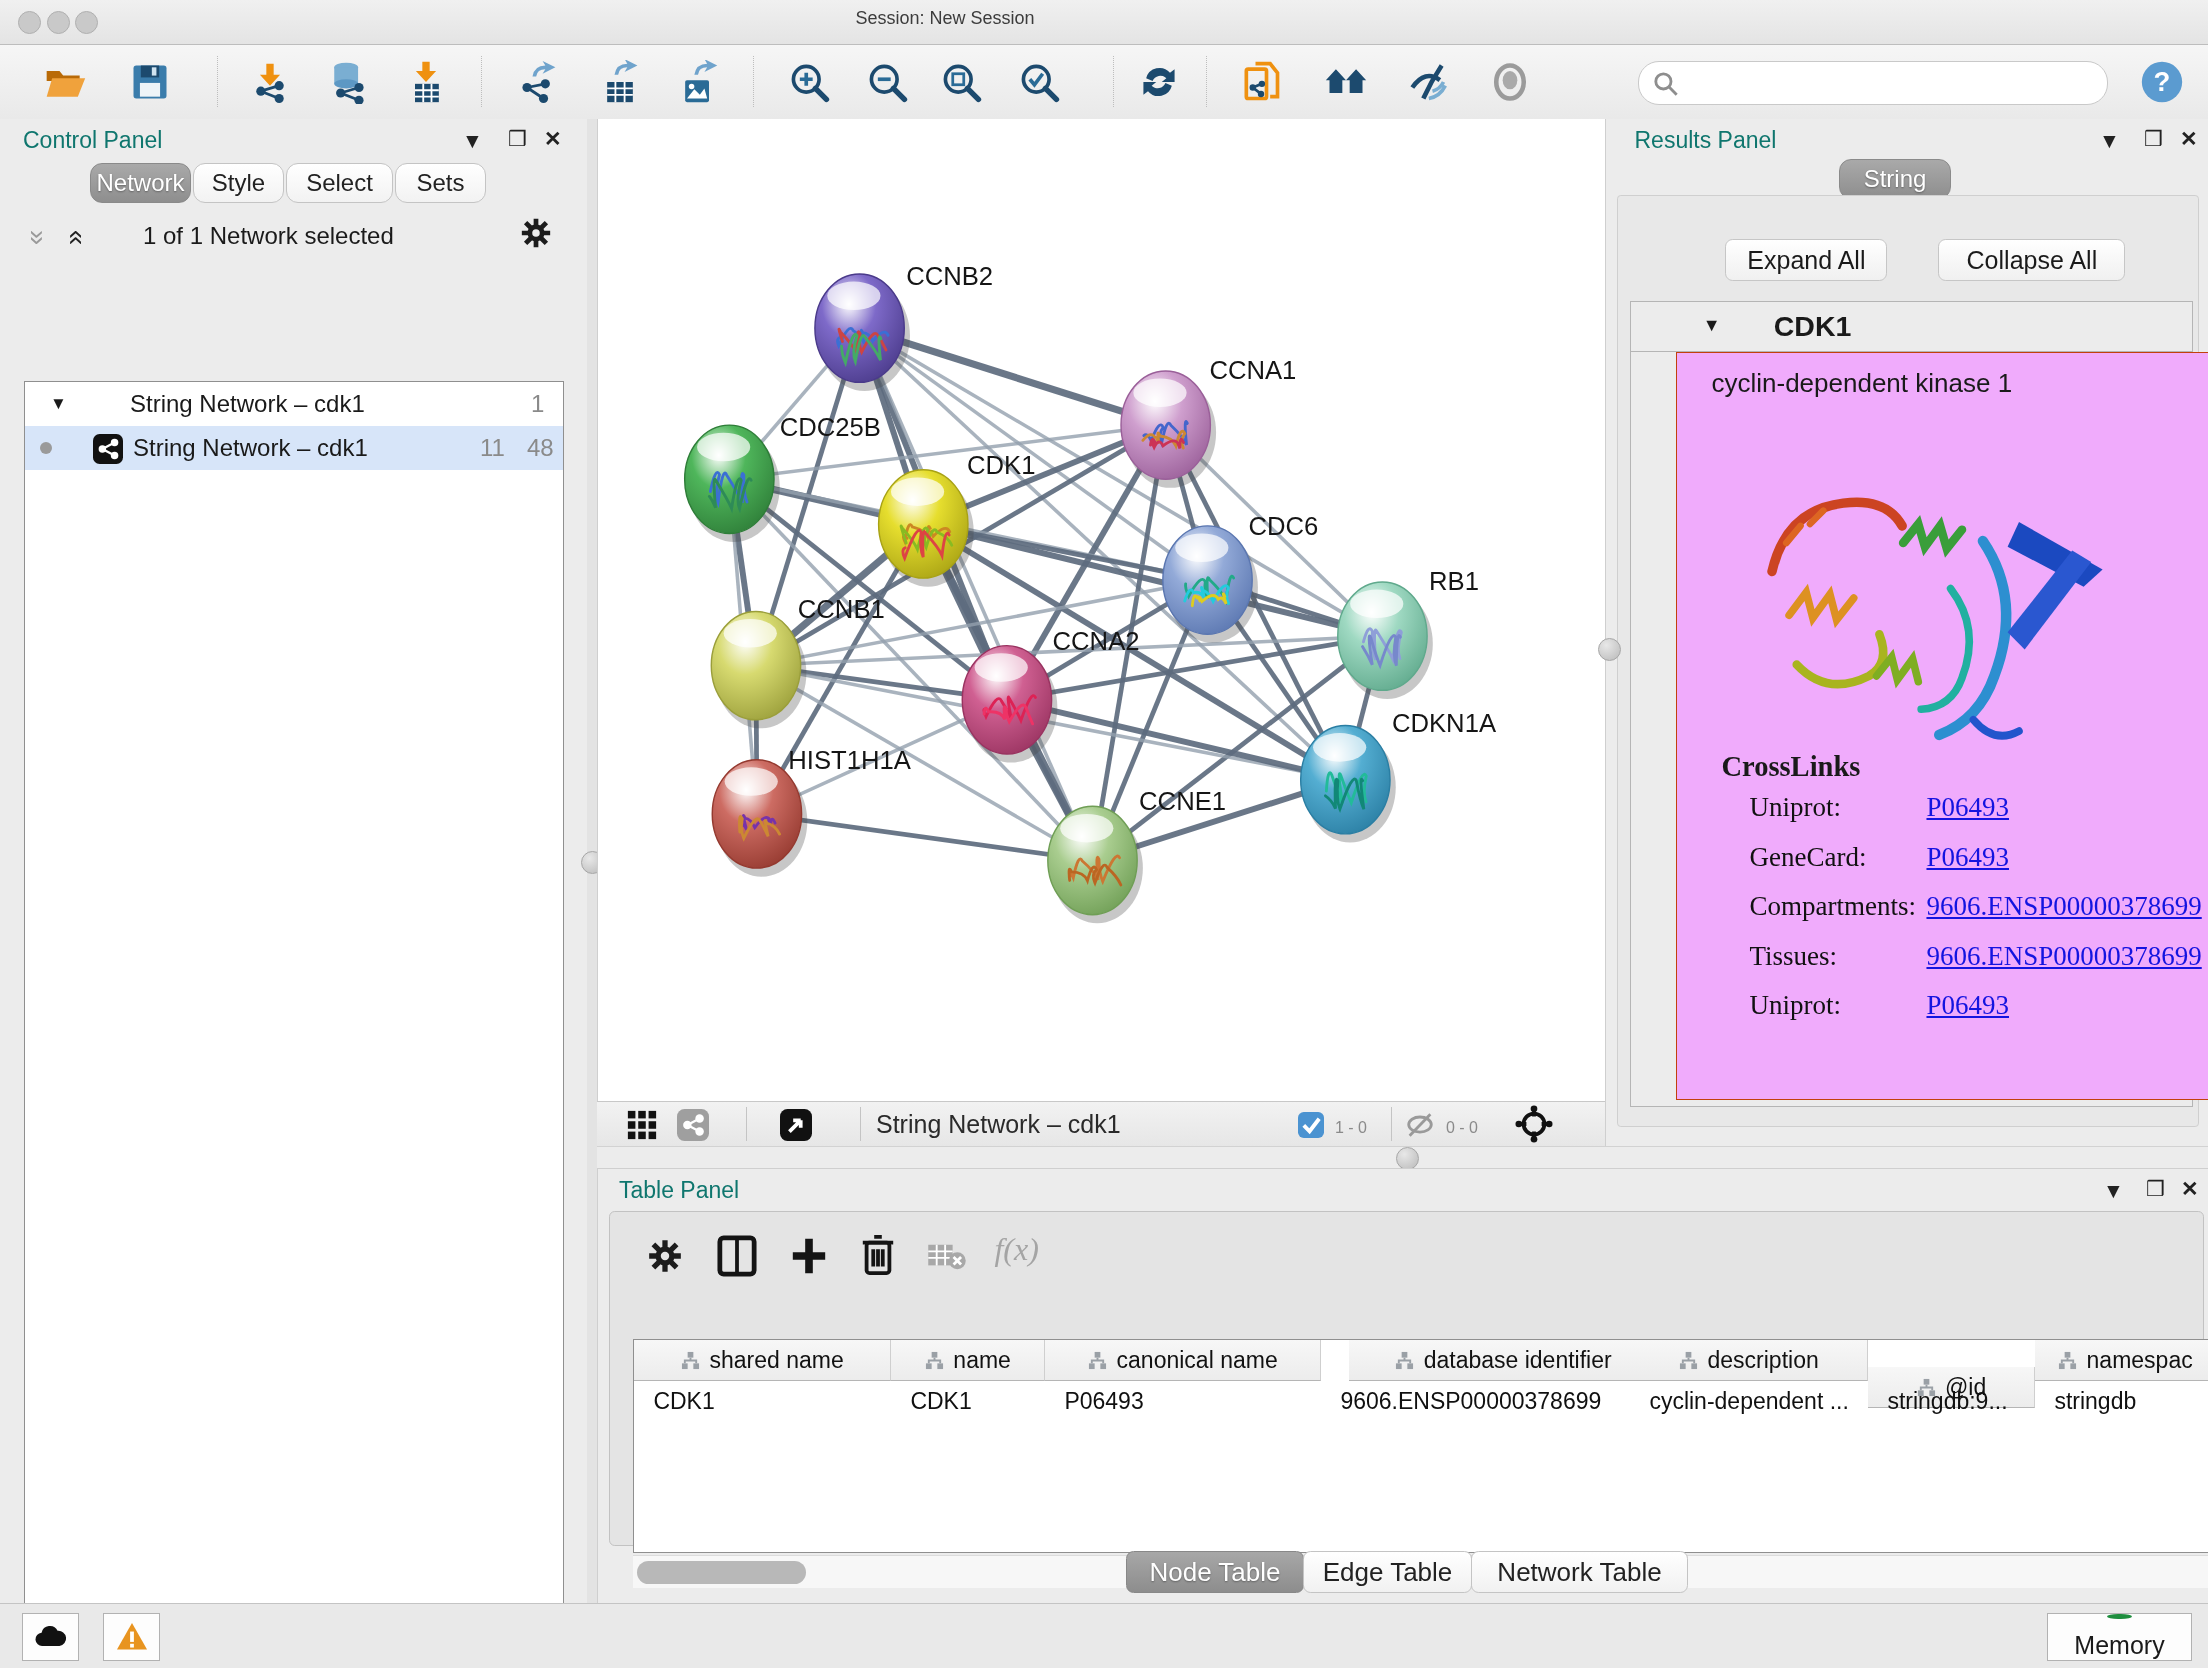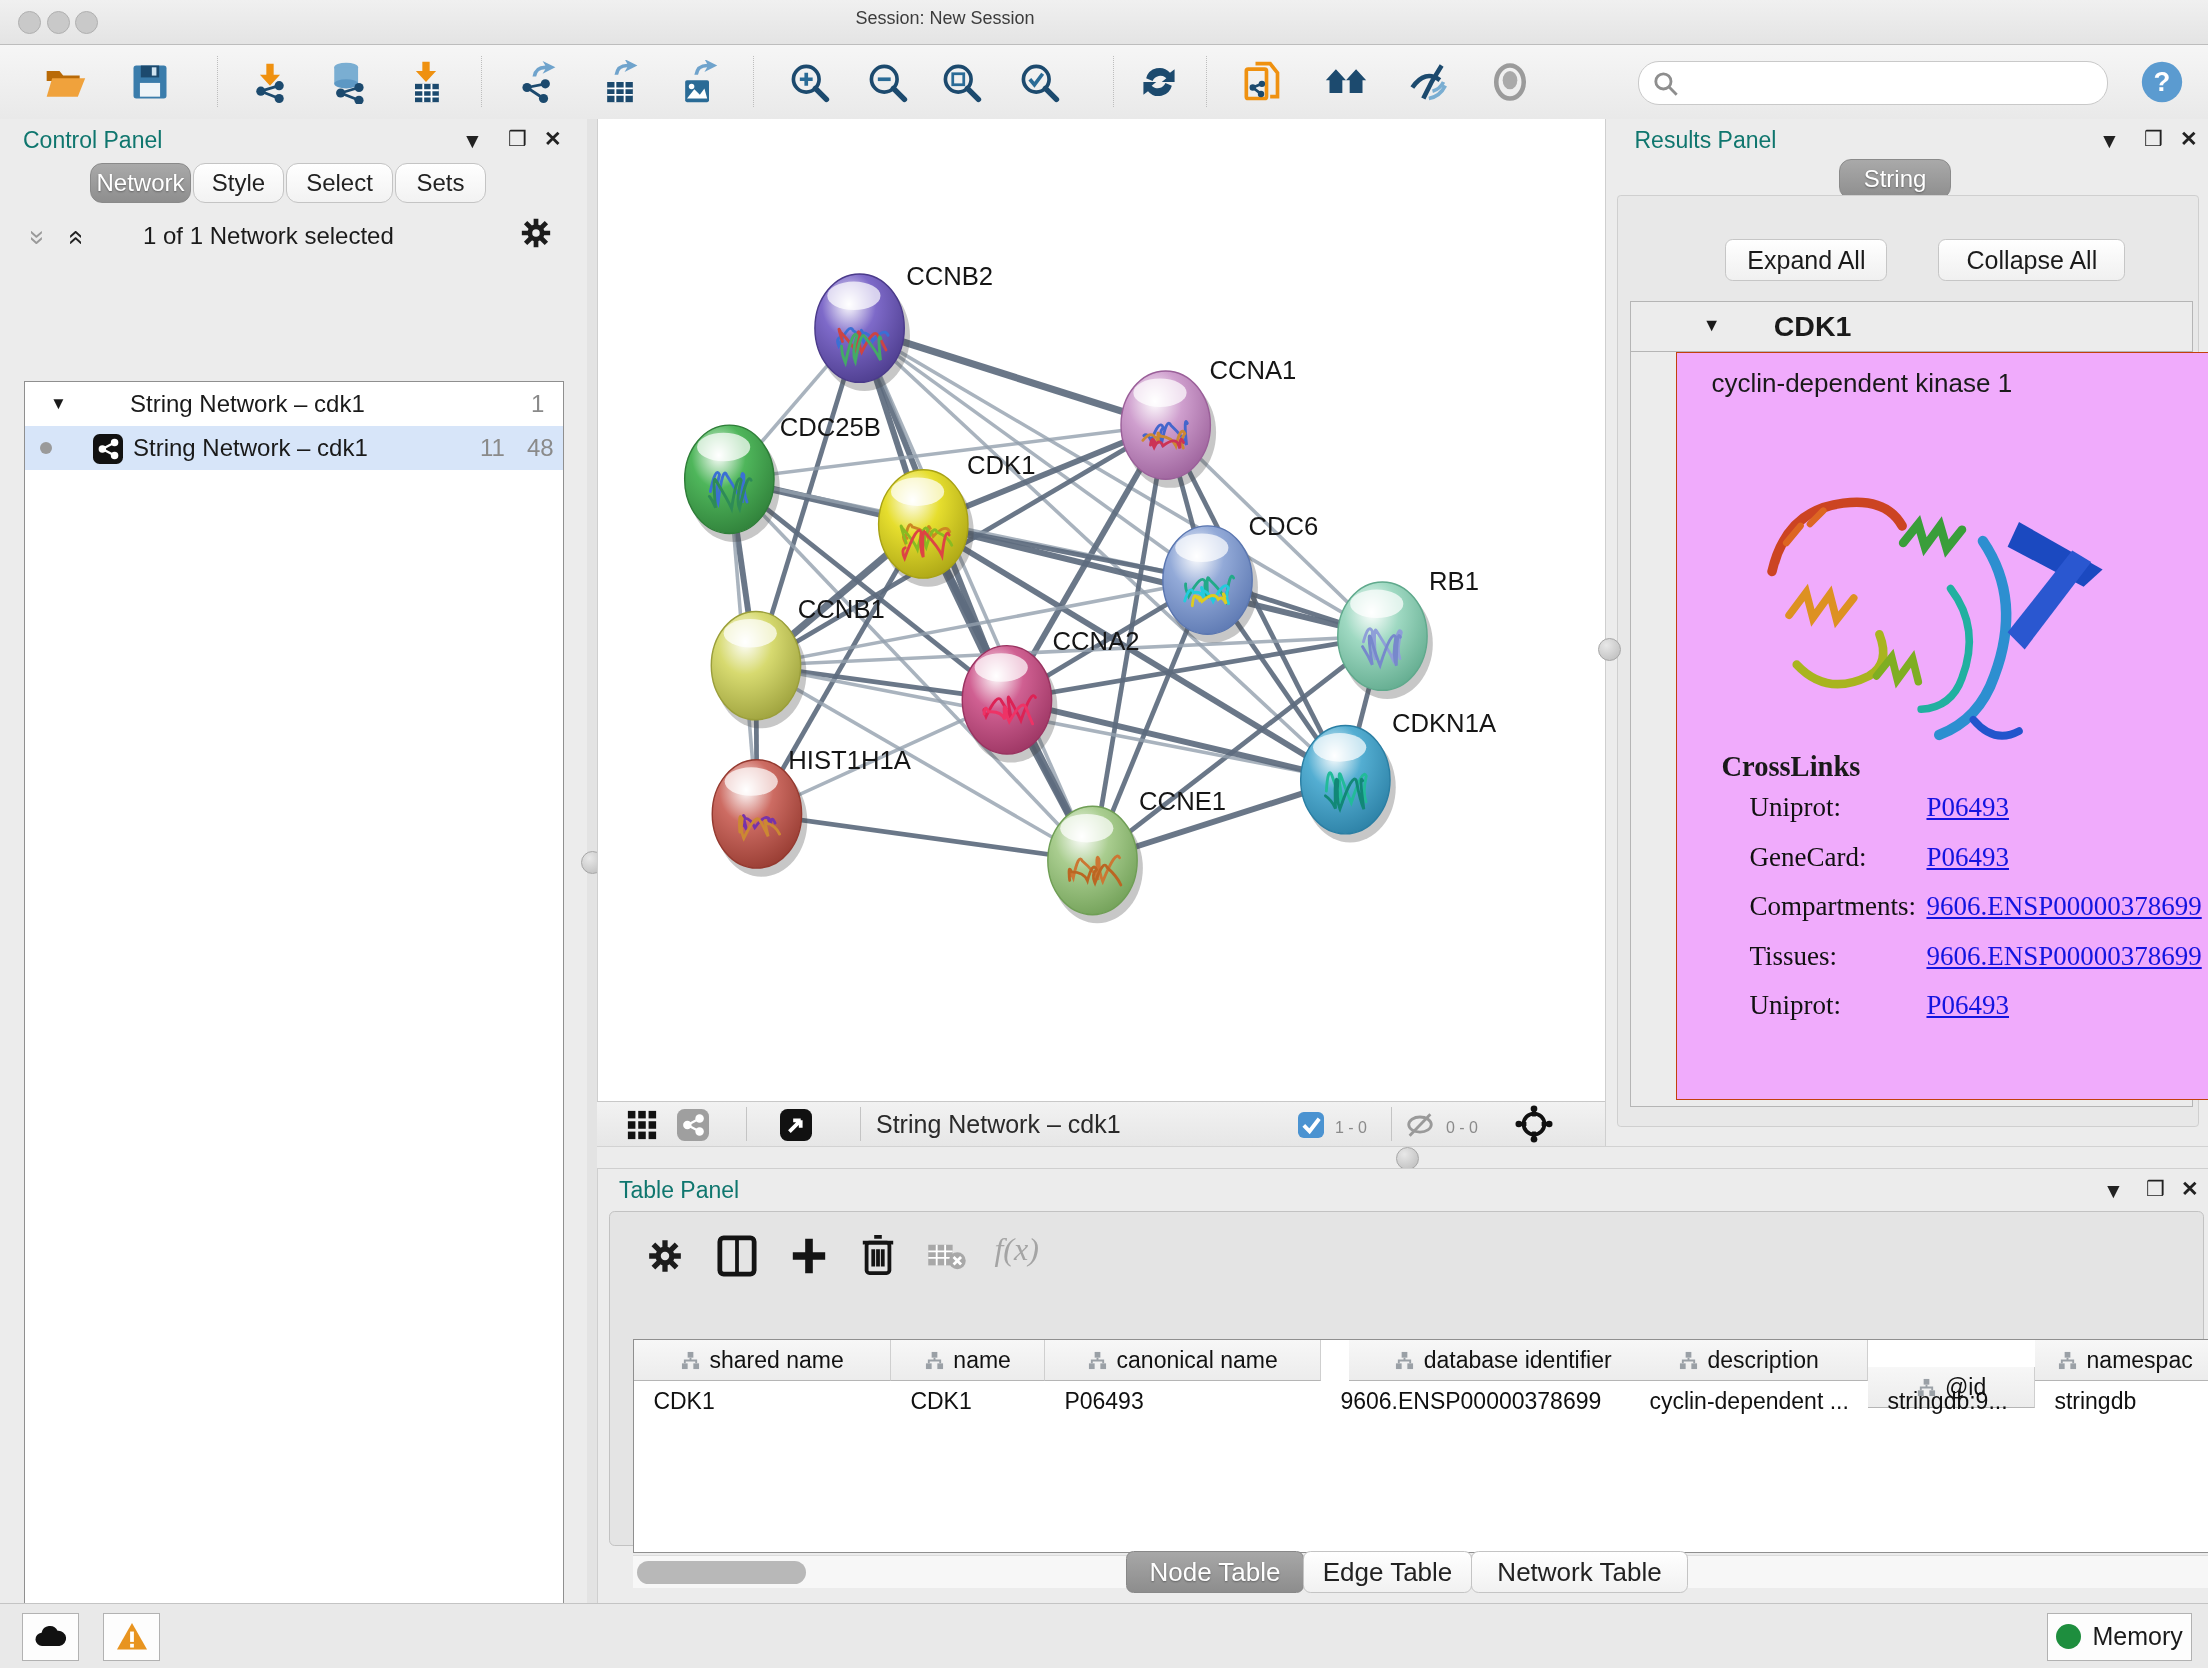--- a/index.html
+++ b/index.html
@@ -67,21 +67,21 @@
   #hscroll{left:23px;top:343px;width:1582px;height:32px;background:#f7f7f7;border-top:1px solid #dcdcdc;}
   #hthumb{left:3.8px;top:4.8px;width:169px;height:23px;border-radius:11.4px;background:#b8b8b8;}
   .bottomtab{height:40px;border:1px solid #c4c4c4;background:linear-gradient(#ffffff,#f1f1f1);border-radius:7.6px;
              font-size:26px;line-height:40px;text-align:center;color:#222;}
   .bottomtab.active{background:linear-gradient(#a7a7a7,#8d8d8d);color:#fff;border-color:#888;
              text-shadow:0 1px 1.9px rgba(0,0,0,.35);}
   
   #statusbar{left:0;top:1603px;width:2208px;height:66px;background:#e9e9e9;border-top:1px solid #c4c4c4;}
   .sbtn{top:8.6px;height:46px;background:#fdfdfd;border:1.9px solid #b2b2b2;display:flex;align-items:center;
         justify-content:center;}
-  #memorybtn{left:2047px;width:143px;gap:11.4px;font-size:25px;}
+  #memorybtn{left:2047px;width:143px;gap:11.4px;font-size:25px;flex-direction:column;}
   .net-label{font-size:27px;fill:#151515;}
 </style>
 </head>
 <body>
 
 <div id="titlebar" class="abs">
   <div class="tlight abs" style="left:18px"></div>
   <div class="tlight abs" style="left:47px"></div>
   <div class="tlight abs" style="left:75px"></div>
   <div id="wintitle" class="abs">Session: New Session</div>

